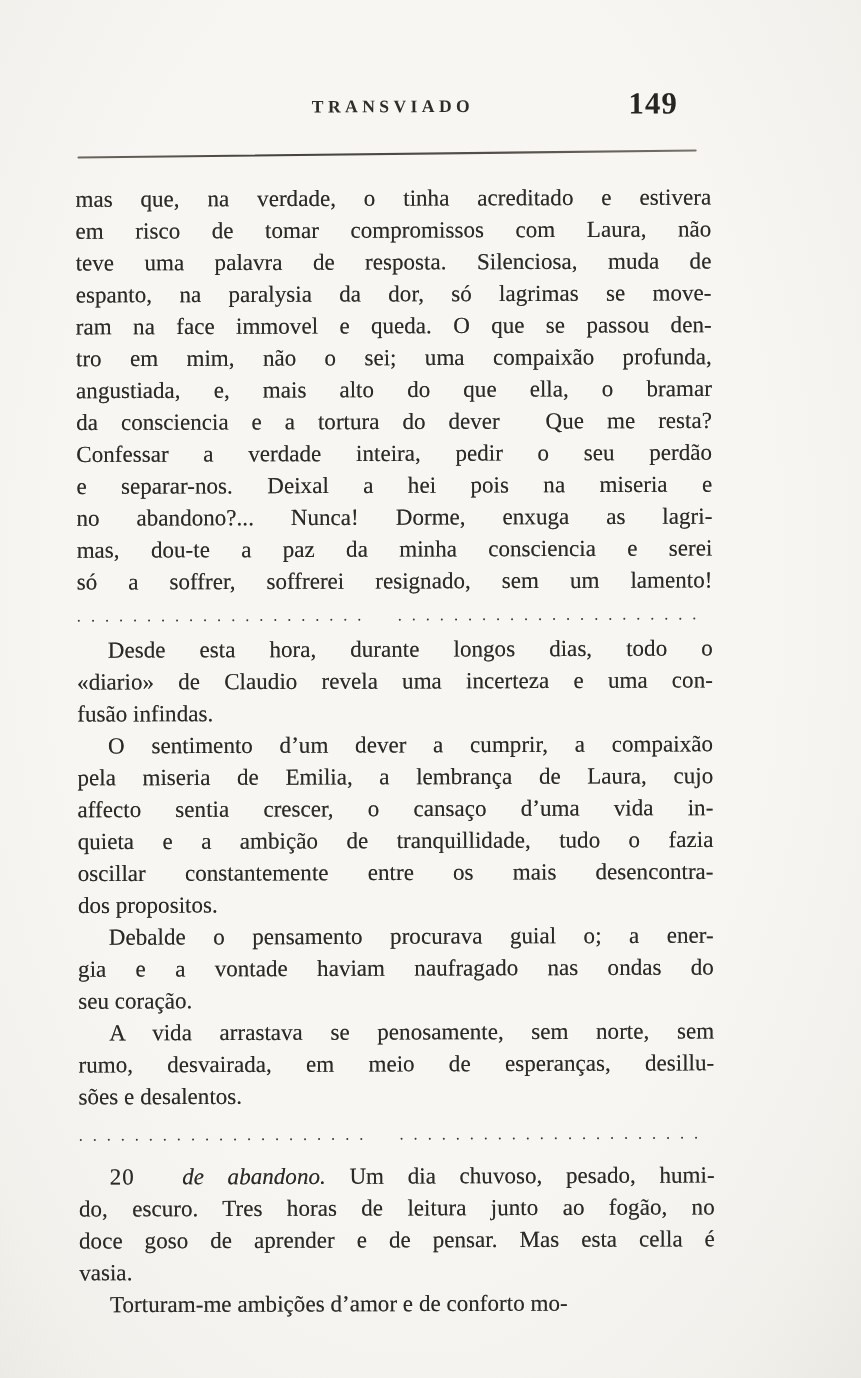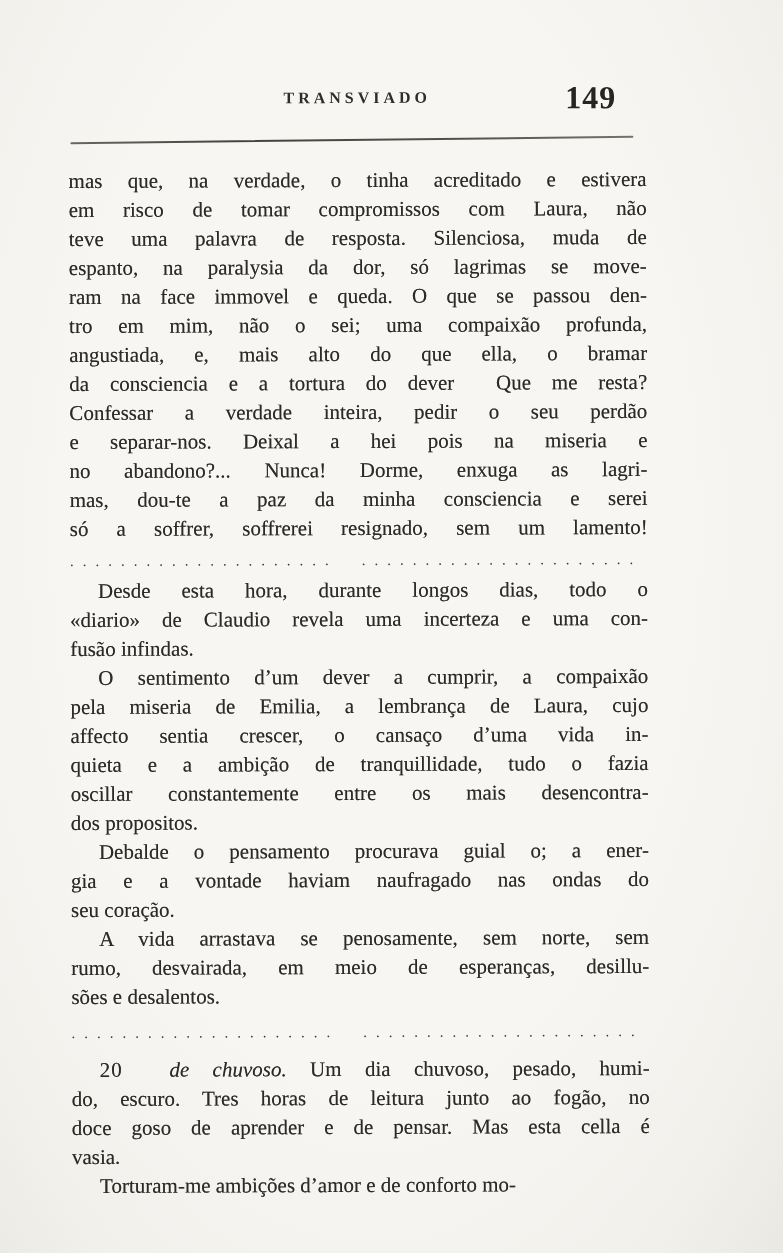--- a/index.html
+++ b/index.html
@@ -18,21 +18,21 @@
     color: #2c2a26;
   }
   .header { position: relative; margin-top: 90px; height: 28px; }
   .running-title {
     display: block; text-align: center;
     font-size: 16px; font-weight: 700; letter-spacing: 4px;
     color: #2f2d29;
   }
   .page-number {
     position: absolute; right: 30px; top: -9px;
-    font-size: 32px; font-weight: 700; letter-spacing: 1px;
+    font-size: 28px; font-weight: 700; letter-spacing: 1px;
     color: #272521;
   }
   .rule {
     margin: 22px 0 0 2px; width: 563px; height: 1.8px; border-radius: 1px;
     background: linear-gradient(90deg, #6b675f, #45423d 30%, #55514a 70%, #77736a);
     transform: rotate(-0.45deg);
   }
   .body-text { margin-top: 25px; }
   .line {
     font-size: 21px; line-height: 29px;
@@ -107,21 +107,21 @@
 
       <div>
         <div class="line ind">A vida arrastava se penosamente, sem norte, sem</div>
         <div class="line">rumo, desvairada, em meio de esperanças, desillu-</div>
         <div class="line noj">sões e desalentos.</div>
       </div>
 
       <div class="dots dots-2">..................... ......................</div>
 
       <div>
-        <div class="line ind"><span class="date-num">20</span>&nbsp; <span class="it">de chuvoso.</span> <span>Um dia chuvoso, pesado, humi-</span></div>
+        <div class="line ind"><span class="date-num">20</span>&nbsp; <span class="it">de abandono.</span> <span>Um dia chuvoso, pesado, humi-</span></div>
         <div class="line">do, escuro. Tres horas de leitura junto ao fogão, no</div>
         <div class="line">doce goso de aprender e de pensar. Mas esta cella é</div>
         <div class="line noj">vasia.</div>
       </div>
 
       <div>
         <div class="line noj ind">Torturam-me ambições d’amor e de conforto mo-</div>
       </div>
 
     </div>

